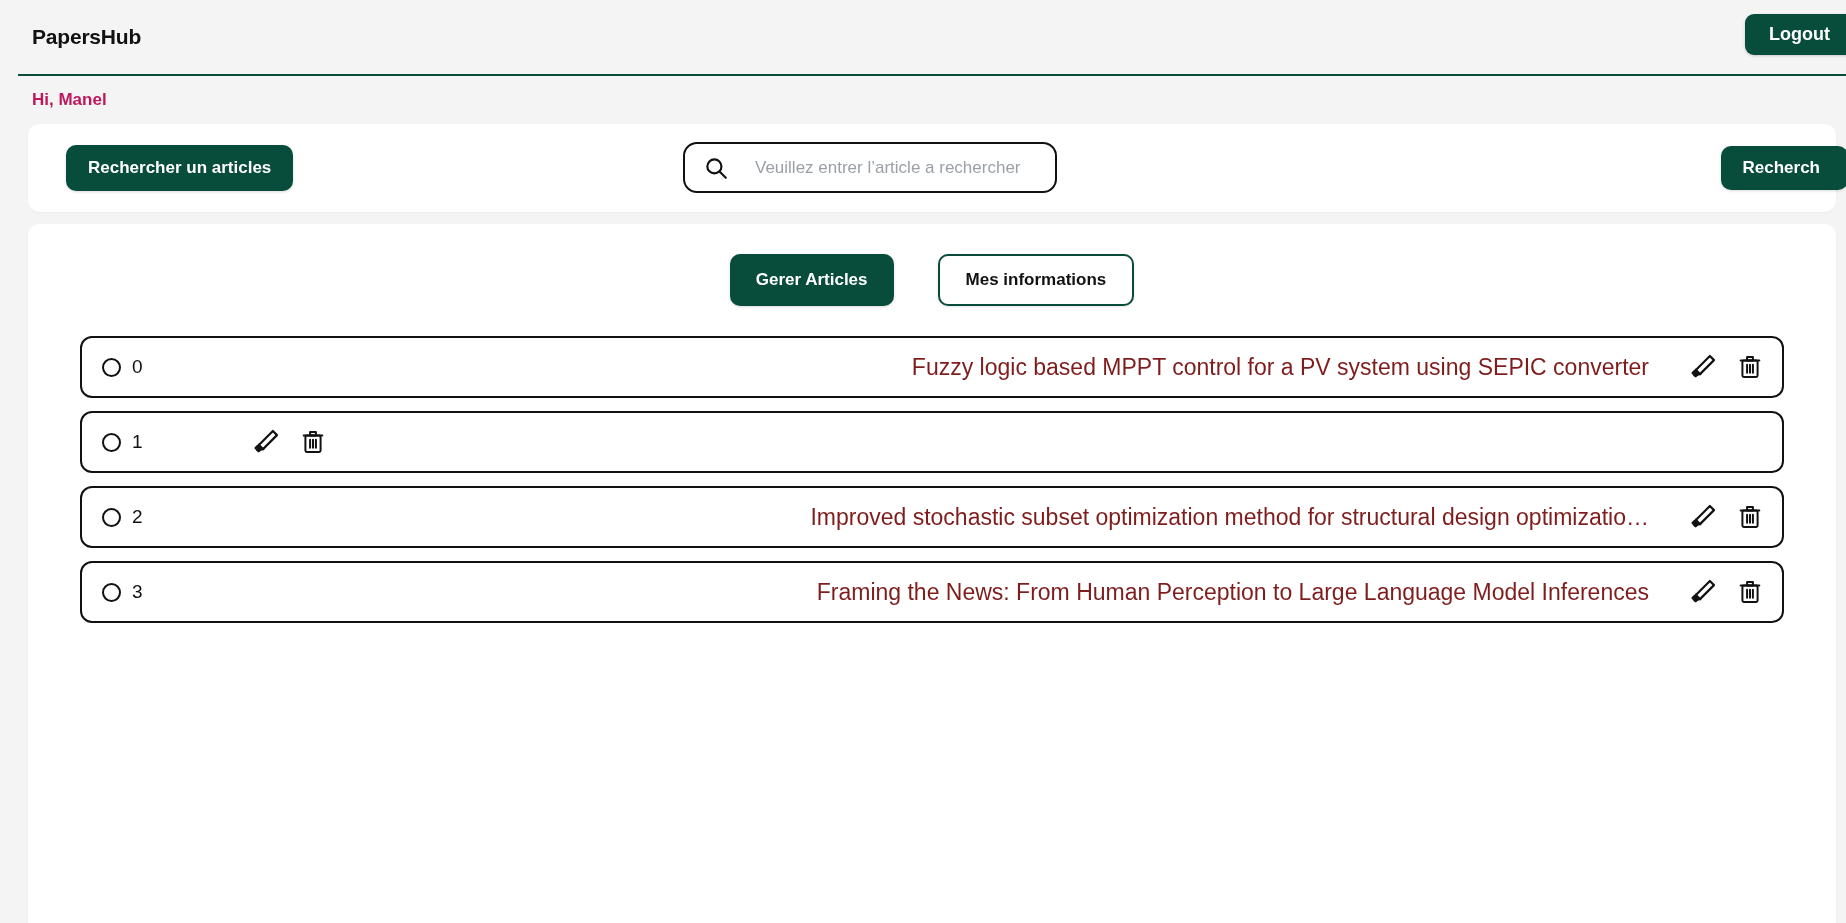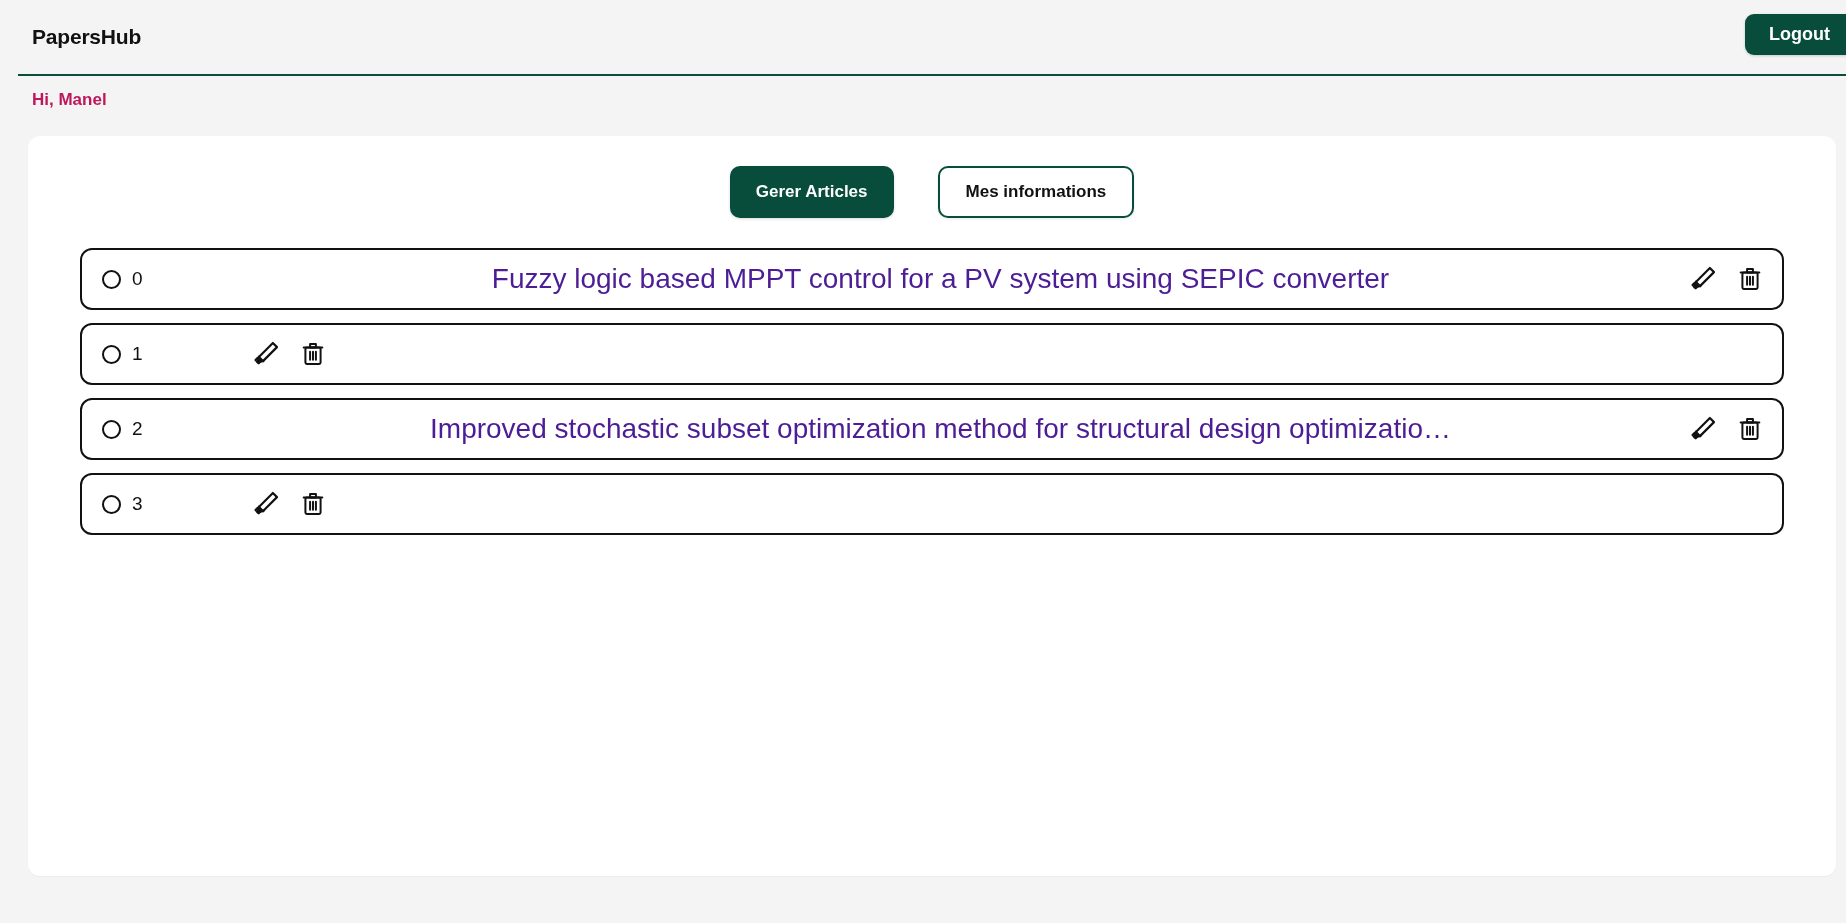--- a/index.html
+++ b/index.html
@@ -132,40 +132,55 @@
   .row-left { display: flex; align-items: center; gap: 11px; flex: 0 0 auto; width: 120px; }
   .radio {
     width: 19px; height: 19px;
     border: 2px solid #111;
     border-radius: 50%;
     background: #fff;
     cursor: pointer;
   }
   .row-idx { font-size: 19px; color: #111; }
   .row-title {
-    flex: 1; text-align: center;
-    font-size: 28px; color: #4c1d95;
+    flex: 1; text-align: right;
+    font-size: 23px; color: #7f1d1d;
     white-space: nowrap; overflow: hidden; text-overflow: ellipsis;
     padding: 0 10px;
   }
   .row-actions { display: flex; align-items: center; gap: 18px; flex: 0 0 auto; width: 105px; justify-content: flex-end; }
   .icon-btn { cursor: pointer; display: block; line-height: 0; }
 </style>
 </head>
 <body>
 
 <div class="page">
 
   <div class="header">
     <div class="brand">PapersHub</div>
     <button class="logout-btn">Logout</button>
   </div>
 
   <div class="greeting">Hi, Manel</div>
 
+  <div class="search-card">
+    <button class="btn-rechercher">Rechercher un articles</button>
+
+    <div class="search-wrap">
+      <span class="mag-icon">
+        <svg viewBox="0 0 24 24" width="26" height="26" fill="none" stroke="#111" stroke-width="2" stroke-linecap="round">
+          <circle cx="10.5" cy="10.5" r="6.5"></circle>
+          <line x1="15.5" y1="15.5" x2="21" y2="21"></line>
+        </svg>
+      </span>
+      <input class="search-input" type="text" placeholder="Veuillez entrer l’article a rechercher" style="">
+    </div>
+
+    <button class="btn-recherch">Recherch</button>
+  </div>
 
   <div class="main-panel">
 
     <div class="tabs">
       <button class="tab tab-active">Gerer Articles</button>
       <button class="tab tab-inactive">Mes informations</button>
     </div>
 
     <div class="rows">
 
@@ -241,20 +256,21 @@
             </svg>
           </span>
         </div>
       </div>
 
       <div class="row">
         <div class="row-left">
           <span class="radio"></span>
           <span class="row-idx">3</span>
         </div>
+        <div class="row-title">Framing the News: From Human Perception to Large Language Model Inferences</div>
         <div class="row-actions">
           <span class="icon-btn">
             <svg viewBox="0 0 24 24" width="30" height="30" fill="none" stroke="#111" stroke-width="1.7" stroke-linejoin="round" stroke-linecap="round">
               <path d="M17.5 3.2l3.3 3.3-11 11-4.6 1.3 1.3-4.6z"></path>
               <path d="M6.2 14.2l3.6 3.6"></path>
               <path d="M5.2 15.2l-1.6 1.6 2.6 2.6 1.6-1.6z"></path>
             </svg>
           </span>
           <span class="icon-btn">
             <svg viewBox="0 0 24 24" width="28" height="28" fill="none" stroke="#111" stroke-width="1.7" stroke-linejoin="round" stroke-linecap="round">

